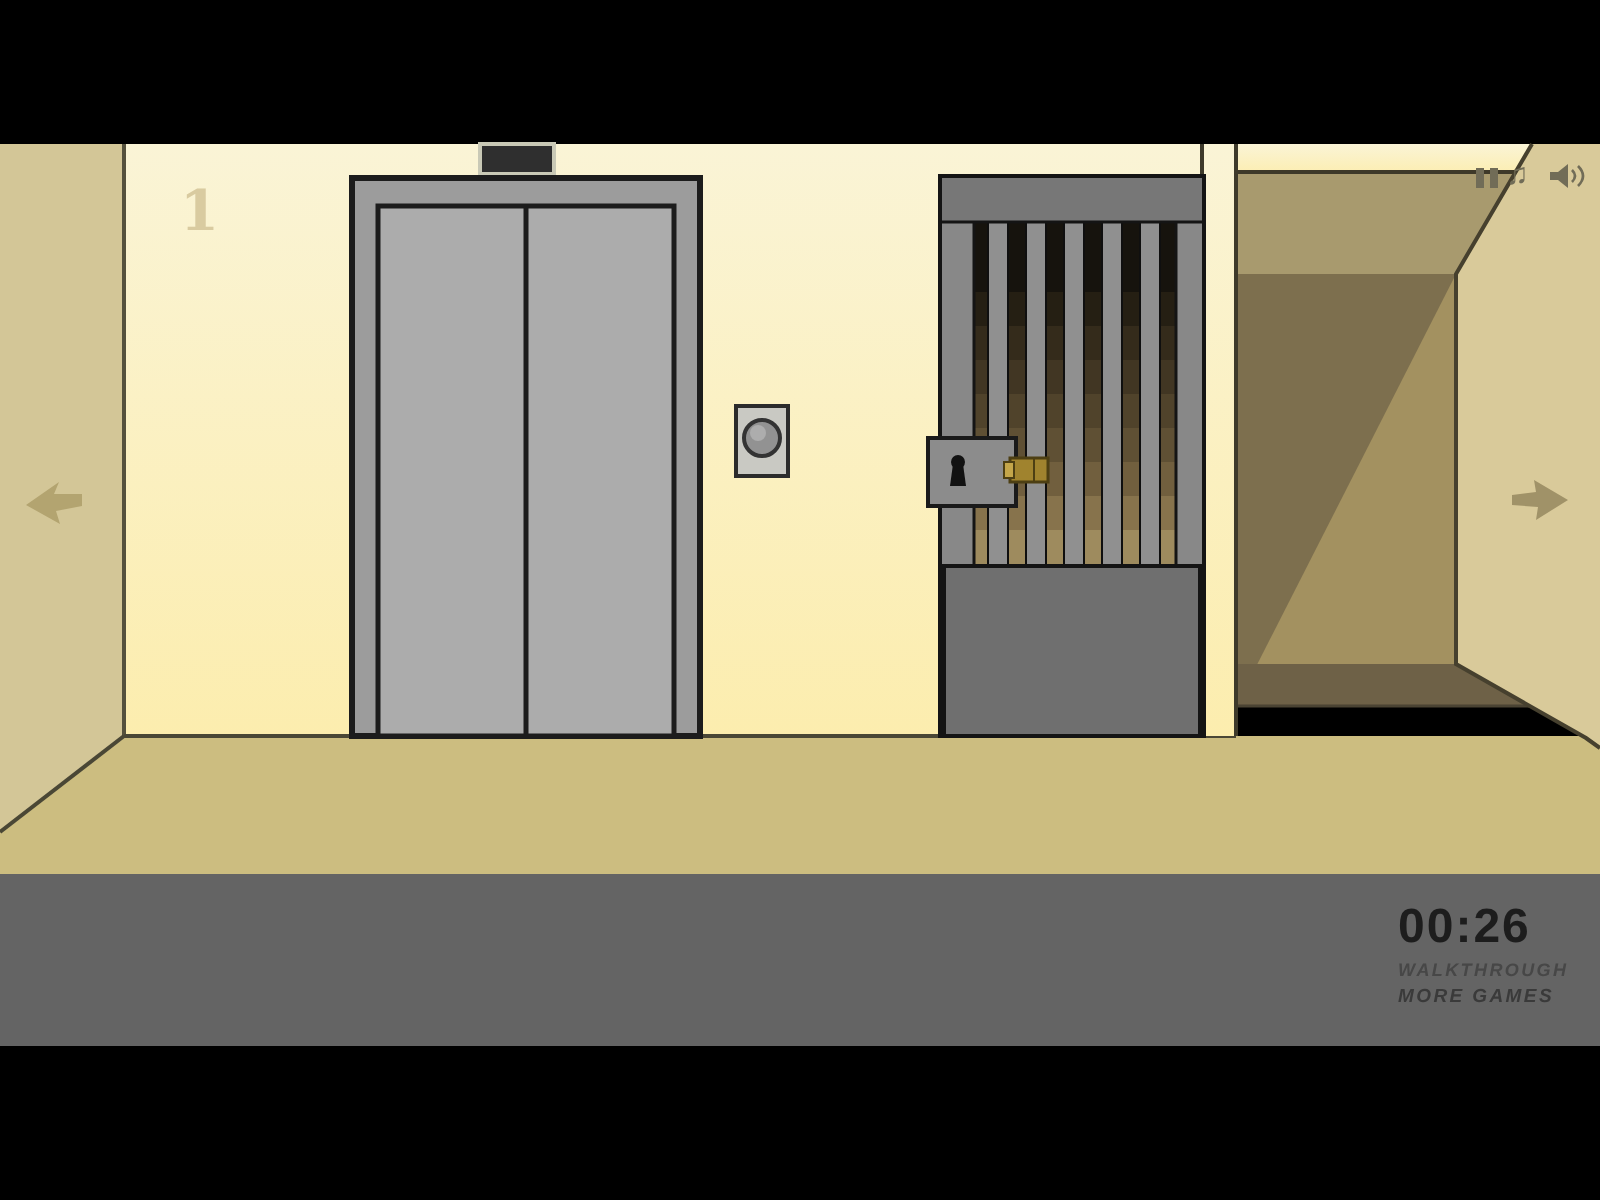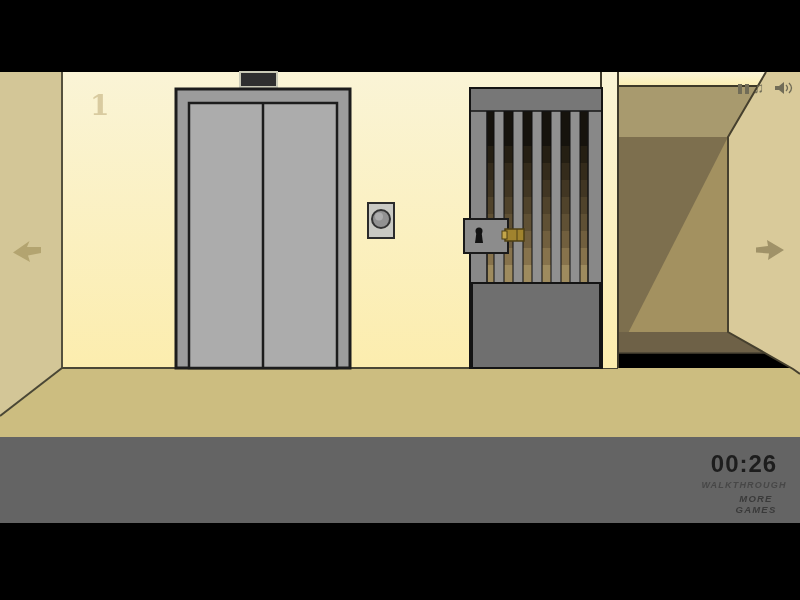--- a/index.html
+++ b/index.html
@@ -2,24 +2,24 @@
 <html><head>
 <meta charset="utf-8">
 <style>
   html,body{margin:0;padding:0;background:#000;}
   #stage{position:relative;width:800px;height:600px;overflow:hidden;background:#000;
          font-family:"Liberation Sans",sans-serif;}
   #scene{position:absolute;left:0;top:0;}
   .overlay{position:absolute;}
   #floor-label{left:90px;top:92px;font-family:"DejaVu Serif",serif;font-size:28px;font-weight:bold;color:#d9cba0;line-height:1;}
   #note-icon{left:753px;top:79px;font-size:15px;color:#716c57;cursor:pointer;}
-  #hud-block{left:699px;top:451px;width:90px;color:#1d1d1d;text-align:center;}
+  #hud-block{left:699px;top:451px;width:90px;color:#1d1d1d;}
   #hud-timer{font-size:24px;font-weight:800;letter-spacing:1px;color:#1d1d1d;line-height:1.1;}
   .hud-link{font-size:9px;font-weight:bold;letter-spacing:1.2px;color:#474747;margin-top:3px;cursor:pointer;font-style:italic;}
-  #hud-more{color:#3a3a3a;font-size:9.5px;margin-left:24px;}
+  #hud-more{color:#3a3a3a;font-size:9.5px;}
   .icon-abs{position:absolute;cursor:pointer;}
 </style>
 </head>
 <body>
 
 <div id="stage">
 
 <svg id="scene" width="800" height="600" viewBox="0 0 800 600">
   <defs>
     <linearGradient id="wallGrad" x1="0" y1="0" x2="0" y2="1">

